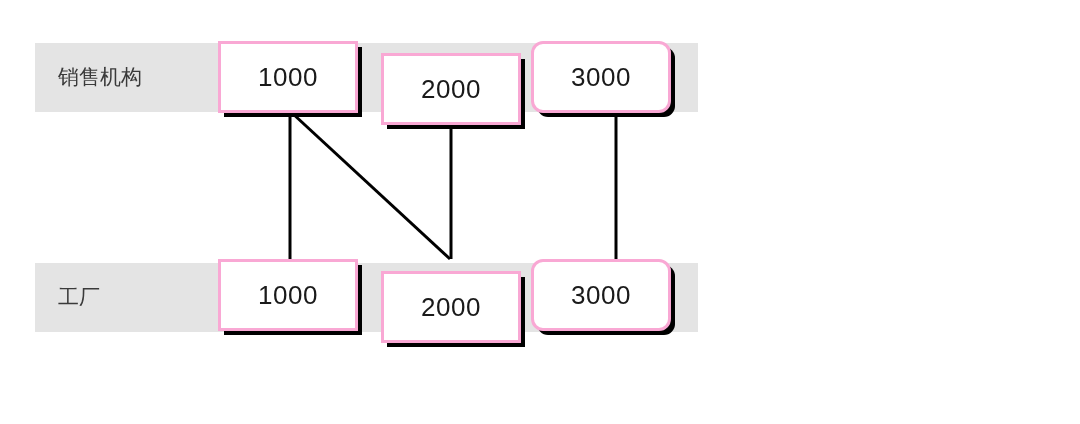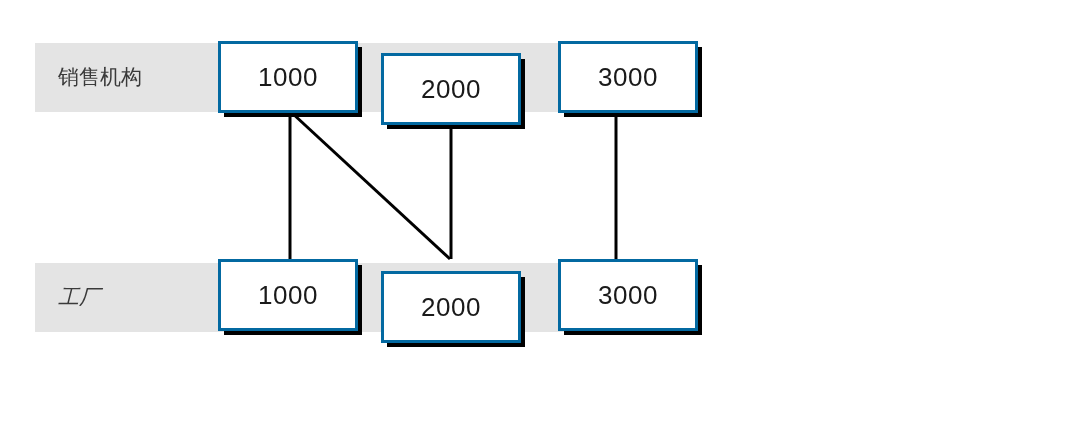--- a/index.html
+++ b/index.html
@@ -35,53 +35,53 @@
   
   .row-band {
     position: absolute;
     left: 35px;
     width: 663px;
     height: 69px;
     background: #e4e4e4;
     z-index: 2;
   }
   .row-band.top    { top: 43px; }
-  .row-band.bottom { top: 263px; font-style: italic; }
+  .row-band.bottom { top: 263px; }
 
   .row-label {
     position: absolute;
     left: 23px;
     top: 0;
     height: 69px;
     line-height: 69px;
     font-size: 21px;
     color: #3a3a3a;
     white-space: nowrap;
     font-family: "DejaVu Sans", "Liberation Sans", sans-serif;
   }
 
   
   .node {
     position: absolute;
     width: 140px;
     height: 72px;
     background: #ffffff;
-    border: 3px solid #0369a1;
+    border: 3px solid #f9a8d4;
     box-sizing: border-box;
     box-shadow: 5px 5px 0 -1px #000000;
     z-index: 3;
     display: flex;
     align-items: center;
     justify-content: center;
   }
   .node.top    { top: 41px; }
   .node.bottom { top: 259px; }
   .node.col0 { left: 218px; }
   .node.col1 { left: 381px; margin-top: 12px; }
-  .node.col2 { left: 558px; }
+  .node.col2 { left: 531px; border-radius: 12px; }
 
   .node-label {
     font-size: 26px;
     color: #1a1a1a;
     letter-spacing: 0.5px;
     font-family: "Liberation Sans", "DejaVu Sans", sans-serif;
   }
 </style>
 </head>
 <body>

